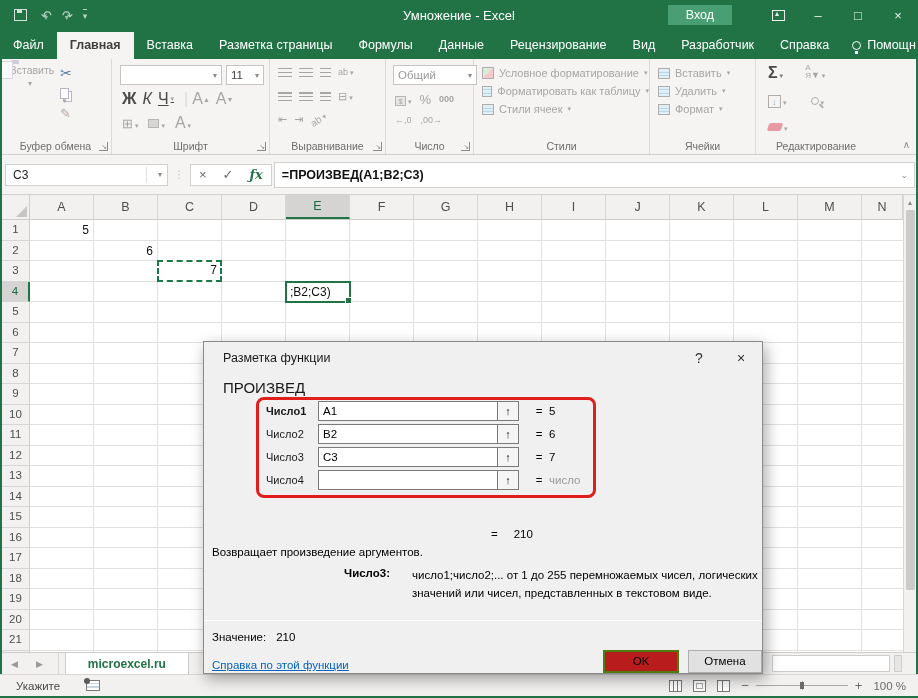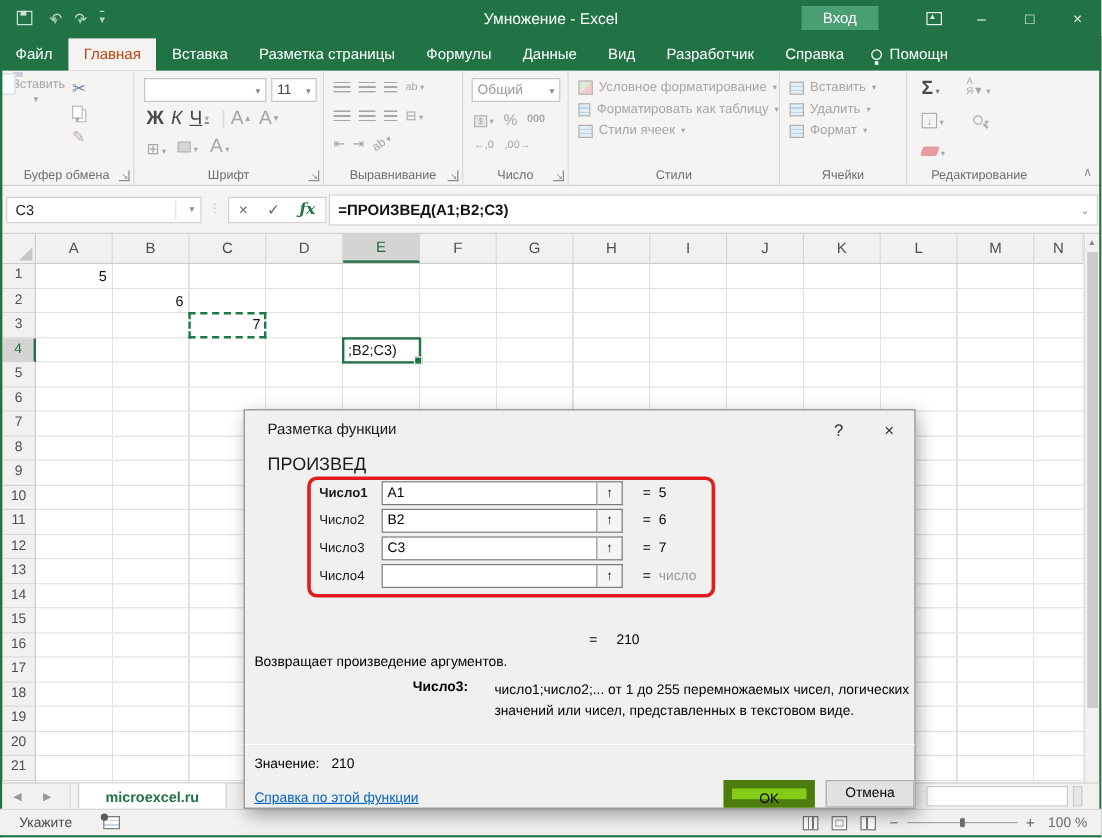--- a/index.html
+++ b/index.html
@@ -15,21 +15,21 @@
   .ddown{font-size:8px;margin-left:-8px;opacity:.8}
   .win-title{position:absolute;left:0;right:0;text-align:center;font-size:13px;pointer-events:none}
   .tb-right{margin-left:auto;display:flex;align-items:center;height:30px}
   .signin{background:#4a9e74;color:#fff;font-size:12.5px;padding:3px 18px;margin-right:26px;cursor:pointer}
   .winbtn{width:40px;height:30px;display:flex;align-items:center;justify-content:center;font-size:13px;color:#e8f1ec;cursor:pointer}
   .ribopt{width:13px;height:11px;border:1px solid #e8f1ec;display:inline-block;position:relative}
   .ribopt::after{content:"▴";position:absolute;left:2.5px;top:-2px;font-size:8px}
   
   .tabrow{left:0;top:30px;width:918px;height:29px;background:#217346;display:flex;align-items:flex-end;color:#fff;font-size:12.5px}
   .rtab{padding:6px 13px 7px;cursor:pointer;white-space:nowrap}
-  .rtab.active{background:#f5f4f2;color:#c2410c;font-weight:normal}
+  .rtab.active{background:#f5f4f2;color:#404040;font-weight:bold}
   .assistant{display:flex;align-items:center;gap:6px;padding:6px 10px 7px;cursor:pointer}
   .bulb{width:9px;height:9px;border:1.5px solid #fff;border-radius:50%;position:relative;display:inline-block}
   .bulb::after{content:"";position:absolute;left:2px;top:9px;width:3px;height:3px;background:#fff}
   
   .ribbon{left:0;top:59px;width:918px;height:96px;background:#f5f4f2;border-bottom:1px solid #d2d0ce;display:flex}
   .rgroup{position:relative;height:100%;border-right:1px solid #dcdad8;flex-shrink:0}
   .glabel{position:absolute;bottom:2px;left:0;right:0;text-align:center;font-size:10.5px;color:#6e6e6e;white-space:nowrap}
   .launcher{position:absolute;right:3px;bottom:3px;width:9px;height:9px;border-right:1px solid #8a8a8a;border-bottom:1px solid #8a8a8a;cursor:pointer}
   .launcher::after{content:"↘";position:absolute;right:0;bottom:-1px;font-size:7px;color:#8a8a8a}
   .gray{color:#a8a6a4}
@@ -130,21 +130,21 @@
   .fres.muted{color:#9a9a9a}
   .dlg-result{position:absolute;left:287px;top:186px}
   .dlg-result span{margin-right:16px}
   .dlg-desc{position:absolute;left:8px;top:204px}
   .hintlab{position:absolute;left:120px;top:225px;width:66px;text-align:right;font-weight:bold}
   .hinttxt{position:absolute;left:208px;top:225px;width:356px;line-height:1.55}
   .dlg-div{position:absolute;left:0;top:278px;width:100%;height:1px;background:#dcdcdc;border-bottom:1px solid #fff}
   .dlg-val{position:absolute;left:8px;top:289px}
   .dlg-val span{margin-right:10px}
   .dlg-link{position:absolute;left:8px;top:317px;color:#0563c1;text-decoration:underline;cursor:pointer}
-  .okbtn{position:absolute;left:399px;top:308px;width:76px;height:23px;background:#84cc16;border:7px solid #4d7c0f;font-size:11.5px;text-align:center;line-height:19px;cursor:pointer}
+  .okbtn{position:absolute;left:399px;top:308px;width:76px;height:23px;background:#b91c1c;border:2px solid #4d7c0f;font-size:11.5px;text-align:center;line-height:19px;cursor:pointer}
   .cancelbtn{position:absolute;left:484px;top:308px;width:74px;height:23px;background:#e1e1e1;border:1px solid #adadad;font-size:11.5px;text-align:center;line-height:21px;cursor:pointer}
 </style>
 </head>
 <body>
 
 <div class="abs titlebar">
   <div class="qat">
     <span class="save-ico"></span>
     <span class="glyph">↶<span class="ddown">▾</span></span>
     <span class="glyph">↷<span class="ddown">▾</span></span>
@@ -162,20 +162,21 @@
   </div>
 </div>
 
 <div class="abs tabrow">
   <span class="rtab">Файл</span>
   <span class="rtab active">Главная</span>
   <span class="rtab">Вставка</span>
   <span class="rtab">Разметка страницы</span>
   <span class="rtab">Формулы</span>
   <span class="rtab">Данные</span>
+  <span class="rtab">Рецензирование</span>
   <span class="rtab">Вид</span>
   <span class="rtab">Разработчик</span>
   <span class="rtab">Справка</span>
   <span class="assistant">
       <span class="bulb"></span>
       <span>Помощн</span>
     </span>
 
 </div>
 
@@ -243,21 +244,21 @@
     <div class="abs" style="left:8px;top:54px;display:flex;gap:7px;align-items:center">
       <span class="gray" style="font-size:11px">⇤</span>
       <span class="gray" style="font-size:11px">⇥</span>
       <span class="gray dd" style="font-size:10px;transform:rotate(-35deg);display:inline-block">ab</span>
     </div>
     <span class="glabel">Выравнивание</span>
     <span class="launcher"></span>
   </div>
 
   <div class="rgroup" style="width:88px">
-    <div class="selbox abs" style="left:7px;top:6px;width:74px">
+    <div class="selbox abs" style="left:7px;top:6px;width:84px">
         <span>Общий</span>
         <span class="car">▾</span>
       </div>
     <div class="abs" style="left:9px;top:31px;display:flex;gap:8px;align-items:center">
       <span class="gray dd"><span style="display:inline-block;width:11px;height:10px;border:1px solid #b8b6b4;background:#e8e6e4;font-size:7px;text-align:center;line-height:9px">$</span></span>
       <span class="gray" style="font-size:13px">%</span>
       <span class="gray" style="font-size:9px;font-weight:bold">000</span>
     </div>
     <div class="abs" style="left:9px;top:56px;display:flex;gap:9px;align-items:center">
       <span class="gray" style="font-size:9px">←,0</span>

